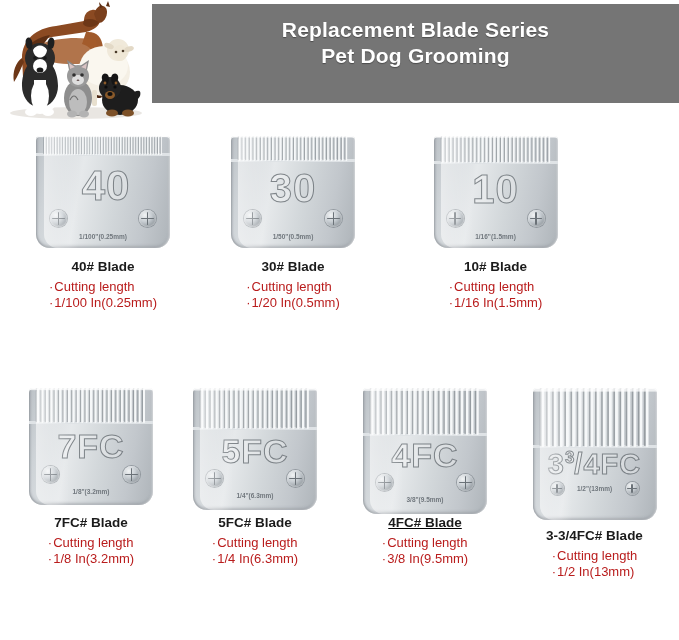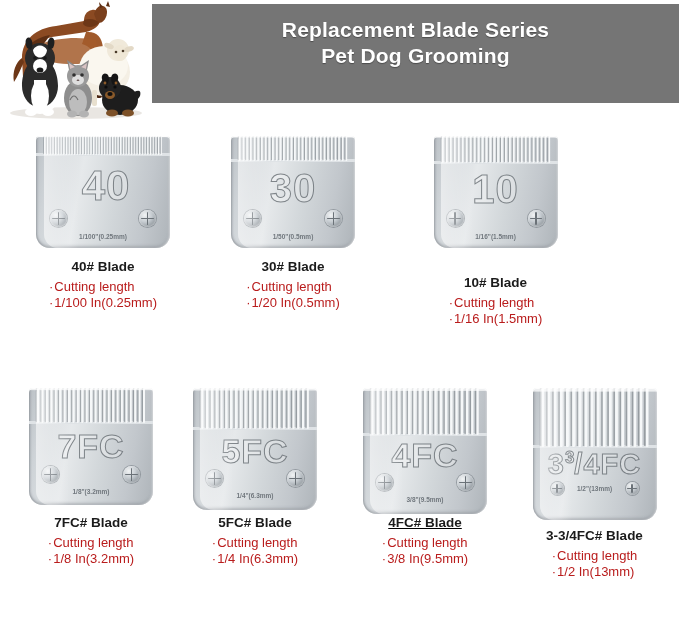--- a/index.html
+++ b/index.html
@@ -529,21 +529,21 @@
               <rect x="114.30275714285713" y="0" width="1.813057142857143" height="27" rx="0.9065285714285715" fill="#f6f8f9"></rect>
               <rect x="0" y="0" width="124" height="1.68" fill="#ffffff" opacity="0.75"></rect>
             </g>
           </svg>
       </div>
       <div class="blade-number" style="top:31px;font-size:40px;">10</div>
       <div class="screw" style="left:13px;top:74px;width:17px;height:17px;"></div>
       <div class="screw" style="right:13px;top:74px;width:17px;height:17px;"></div>
       <div class="engraved" style="top:97px;">1/16"(1.5mm)</div>
     </div>
-    <div class="caption" style="margin-top:27px;">
+    <div class="caption" style="margin-top:11px;">
       <div class="caption-title">10# Blade</div>
       <div class="caption-lines">
         <div class="caption-line"><span class="dot">·</span><span>Cutting length</span></div>
         <div class="caption-line"><span class="dot">·</span><span>1/16 In(1.5mm)</span></div>
       </div>
     </div>
   </div>
 </div>
 
 <div class="row row-2">

